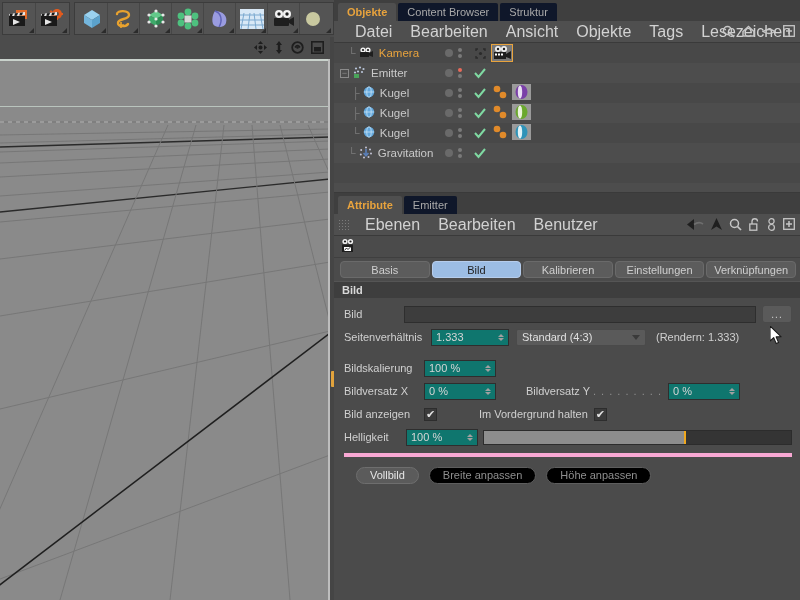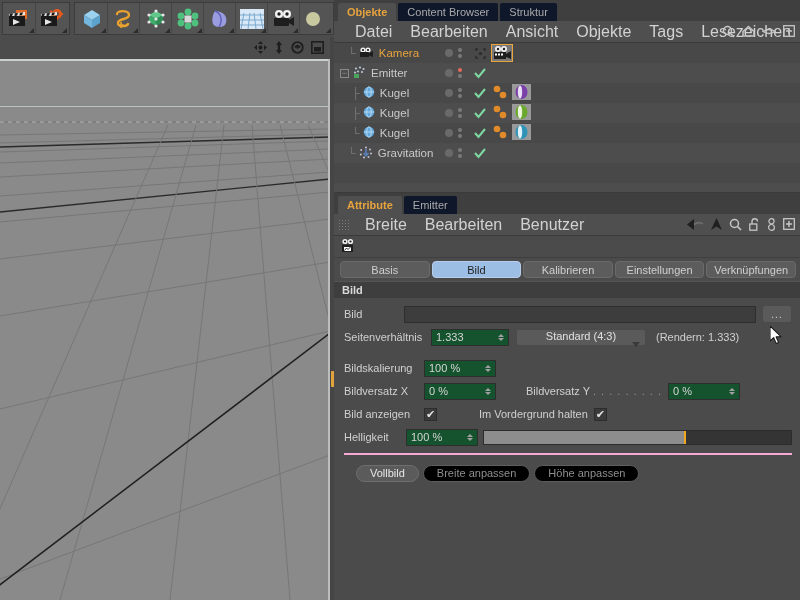--- a/index.html
+++ b/index.html
@@ -170,36 +170,36 @@
     height:17px; line-height:17px; padding-left:8px;
     background:#3e3e3e; color:#d9d9d9; font-weight:bold; font-size:11px;
     border-top:1px solid #555;
   }
 
   .prop-area { padding:6px 8px 4px 10px; background:#4b4b4b; }
   .prow { display:flex; align-items:center; height:20px; margin-bottom:3px; }
   .plabel { color:#d0d0d0; font-size:11px; white-space:nowrap; }
 
   .field {
-    background:#14532d; border:1px solid #2e2e2e;
+    background:#0f766e; border:1px solid #2e2e2e;
     height:17px; line-height:15px;
     color:#d5d5d5; font-size:11px;
     padding:0 4px;
     display:flex; align-items:center;
   }
   .field.blank { background:#3d3d3d; }
   .spin { margin-left:auto; display:flex; flex-direction:column; align-items:center; justify-content:center; gap:1px; color:#9a9a9a; }
   .spin i { display:block; width:0;height:0; }
   .spin .up { border-left:3px solid transparent;border-right:3px solid transparent;border-bottom:3px solid #a0a0a0; }
   .spin .dn { border-left:3px solid transparent;border-right:3px solid transparent;border-top:3px solid #a0a0a0; }
 
   .combo {
     background:#5a5a5a; border:1px solid #4a4a4a; border-radius:2px;
     height:17px; display:flex; align-items:center;
-    padding:0 5px; color:#e0e0e0; font-size:11px;flex-direction:column;
+    padding:0 5px; color:#e0e0e0; font-size:11px;
   }
   .combo .caret { margin-left:auto; width:0;height:0;
     border-left:4px solid transparent;border-right:4px solid transparent;border-top:5px solid #3a3a3a; }
 
   .dotbtn {
     width:30px; height:18px; background:#5a5a5a; border:1px solid #4a4a4a;
     border-radius:3px; display:flex; align-items:center; justify-content:center;
     color:#cfcfcf; letter-spacing:1px; font-size:10px;
   }
 
@@ -209,21 +209,21 @@
     color:#e3e3e3; font-size:11px; line-height:1;
   }
 
   .slider {
     flex:1; height:15px; background:#343434; border:1px solid #2c2c2c;
     position:relative; margin-left:5px;
   }
   .slider .fill { position:absolute; left:0; top:0; bottom:0; background:#8d8d8d; }
   .slider .knob { position:absolute; top:0; bottom:0; width:2px; background:#f0a81e; }
 
-  .btnrow { display:flex; gap:4px; padding:10px 0 0 12px; border-top:2px solid #f9a8d4; margin-top:6px;align-items:flex-end; }
+  .btnrow { display:flex; gap:10px; padding:10px 0 0 12px; border-top:4px solid #f9a8d4; margin-top:6px;align-items:flex-end; }
   .pill {
     background:#5b5b5b; border:1px solid #6e6e6e; border-radius:9px;
     height:17px; line-height:15px; padding:0 13px; font-size:11px; color:#e6e6e6;
   }
   .pill.dim { color:#8f8f8f; border-color:#5e5e5e; background:#000000; }
 
   .dotted { letter-spacing:1px; color:#8e8e8e; }
 
   .cursor { position:absolute; pointer-events:none; }
 </style>
@@ -739,21 +739,21 @@
         </div>
     </div>
 
     <div class="tabstrip">
       <div class="tab active">Attribute</div>
       <div class="tab">Emitter</div>
     </div>
 
     <div class="menubar">
       <span class="grip"></span>
-      <span class="menu-item">Breite</span>
+      <span class="menu-item">Ebenen</span>
       <span class="menu-item">Bearbeiten</span>
       <span class="menu-item">Benutzer</span>
       <span class="menu-icons">
         <span>
           <svg width="17" height="11" viewBox="0 0 17 11">
               <polygon points="0,5.5 7,0 7,11" fill="#1f1f1f"></polygon>
               <path d="M7 5.5 Q12 2 16 5" stroke="#6e6e6e" stroke-width="1.6" fill="none"></path>
             </svg>
         </span>
         <span>

